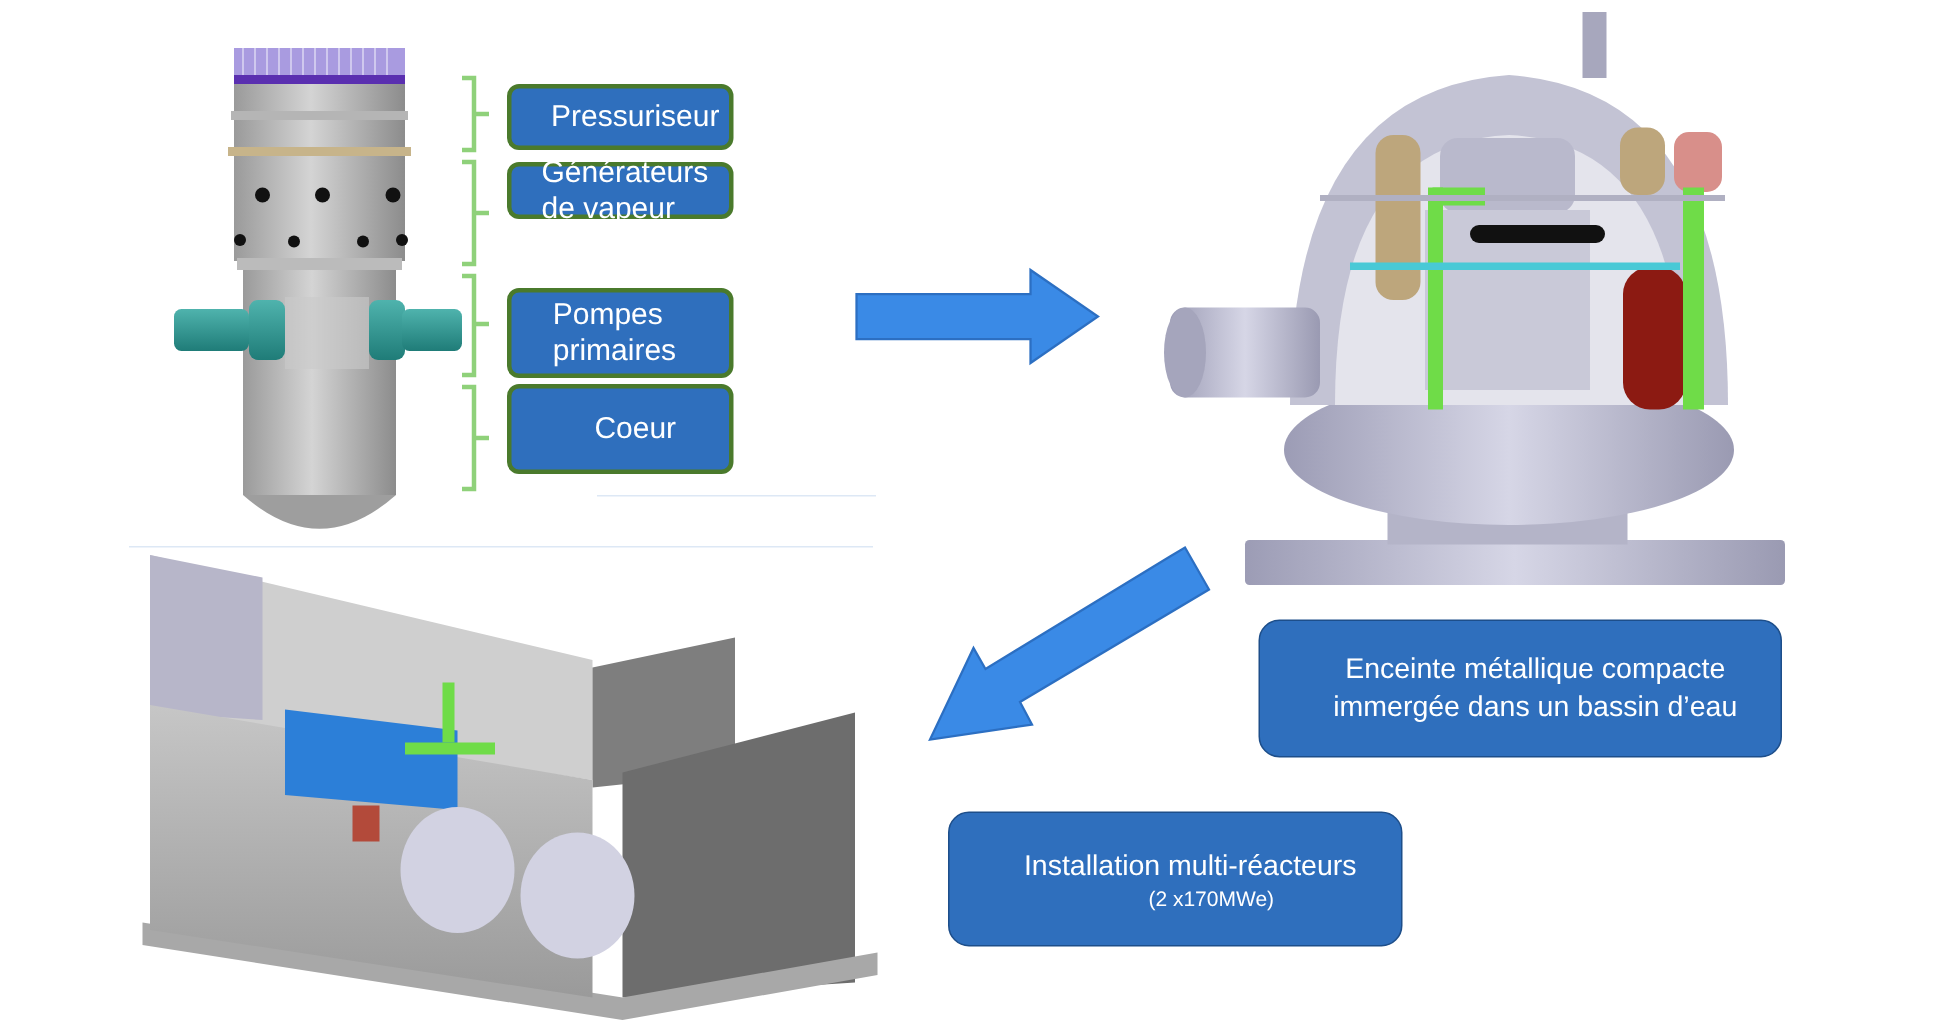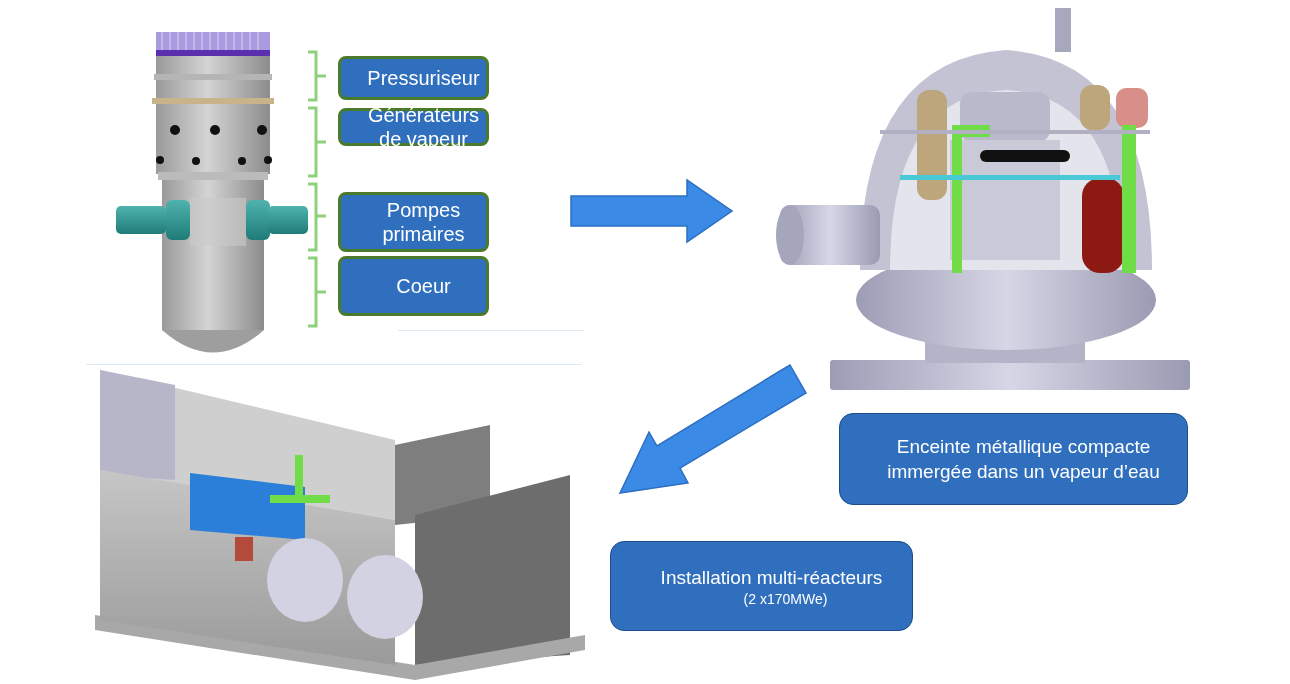--- a/index.html
+++ b/index.html
@@ -5,21 +5,21 @@
   html, body { margin: 0; padding: 0; }
   body {
     width: 1290px; height: 684px; position: relative; overflow: hidden;
     background: #ffffff;
     font-family: "Liberation Sans", sans-serif;
   }
   .abs { position: absolute; }
   .label-box {
     position: absolute; box-sizing: border-box;
     background: #2f6fbd; color: #ffffff;
-    display: flex; align-items: center; justify-content: center; text-align: center;
+    display: flex; align-items: center; justify-content: center; 
     border-radius: 8px;
     padding-left: 20px;
   }
   .comp-box {
     border: 3px solid #4a7a2c;
     font-size: 20px; line-height: 24px;
   }
   .big-box {
     border: 1.5px solid #1d4e8a;
     border-radius: 14px;
@@ -145,21 +145,21 @@
   <rect x="362" y="125" width="14" height="148" fill="#6fdc48"></rect>
   <rect x="120" y="130" width="270" height="4" fill="#b0b0c2"></rect>
   <rect x="140" y="175" width="220" height="5" fill="#49c9d6"></rect>
   <rect x="220" y="150" width="90" height="12" rx="6" fill="#111"></rect>
   <rect x="20" y="205" width="100" height="60" rx="10" fill="url(#lav)"></rect>
   <ellipse cx="30" cy="235" rx="14" ry="30" fill="#a5a5bc"></ellipse>
 </svg>
 
 <div class="label-box big-box" style="left:839px;top:413px;width:349px;height:92px;">
   <span class="l1">Enceinte métallique compacte</span>
-  <span class="l1">immergée dans un vapeur d’eau</span>
+  <span class="l1">immergée dans un bassin d’eau</span>
 </div>
 
 <svg style="left:95px;top:365px" width="490" height="310">
   <defs>
     <linearGradient id="wall" x1="0" x2="0" y1="0" y2="1">
       <stop offset="0" stop-color="#c6c6c6"></stop>
       <stop offset="1" stop-color="#9a9a9a"></stop>
     </linearGradient>
   </defs>
 
@@ -177,16 +177,16 @@
 
   <ellipse cx="210" cy="215" rx="38" ry="42" fill="#d2d2e2"></ellipse>
   <ellipse cx="290" cy="232" rx="38" ry="42" fill="#d2d2e2"></ellipse>
 
   <rect x="200" y="90" width="8" height="40" fill="#6fdc48"></rect>
   <rect x="175" y="130" width="60" height="8" fill="#6fdc48"></rect>
 
   <rect x="140" y="172" width="18" height="24" fill="#b34a3a"></rect>
 </svg>
 
-<div class="label-box big-box" style="left:610px;top:541px;width:303px;height:90px;">
+<div class="label-box big-box" style="left:632px;top:541px;width:303px;height:90px;">
   <span class="l1">Installation multi-réacteurs</span>
   <span class="l2">(2 x170MWe)</span>
 </div>
 
 </body></html>

